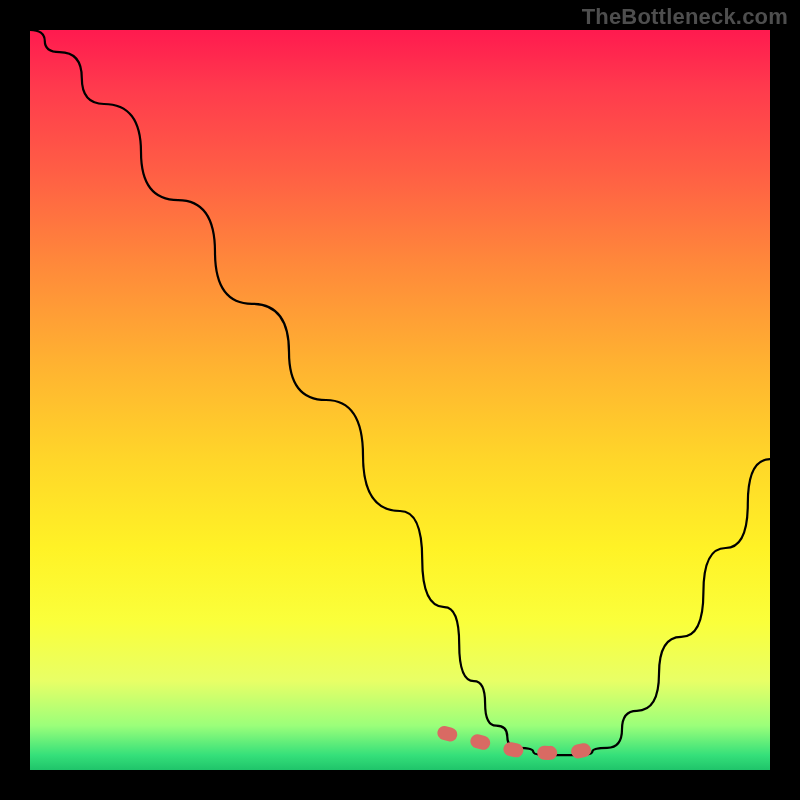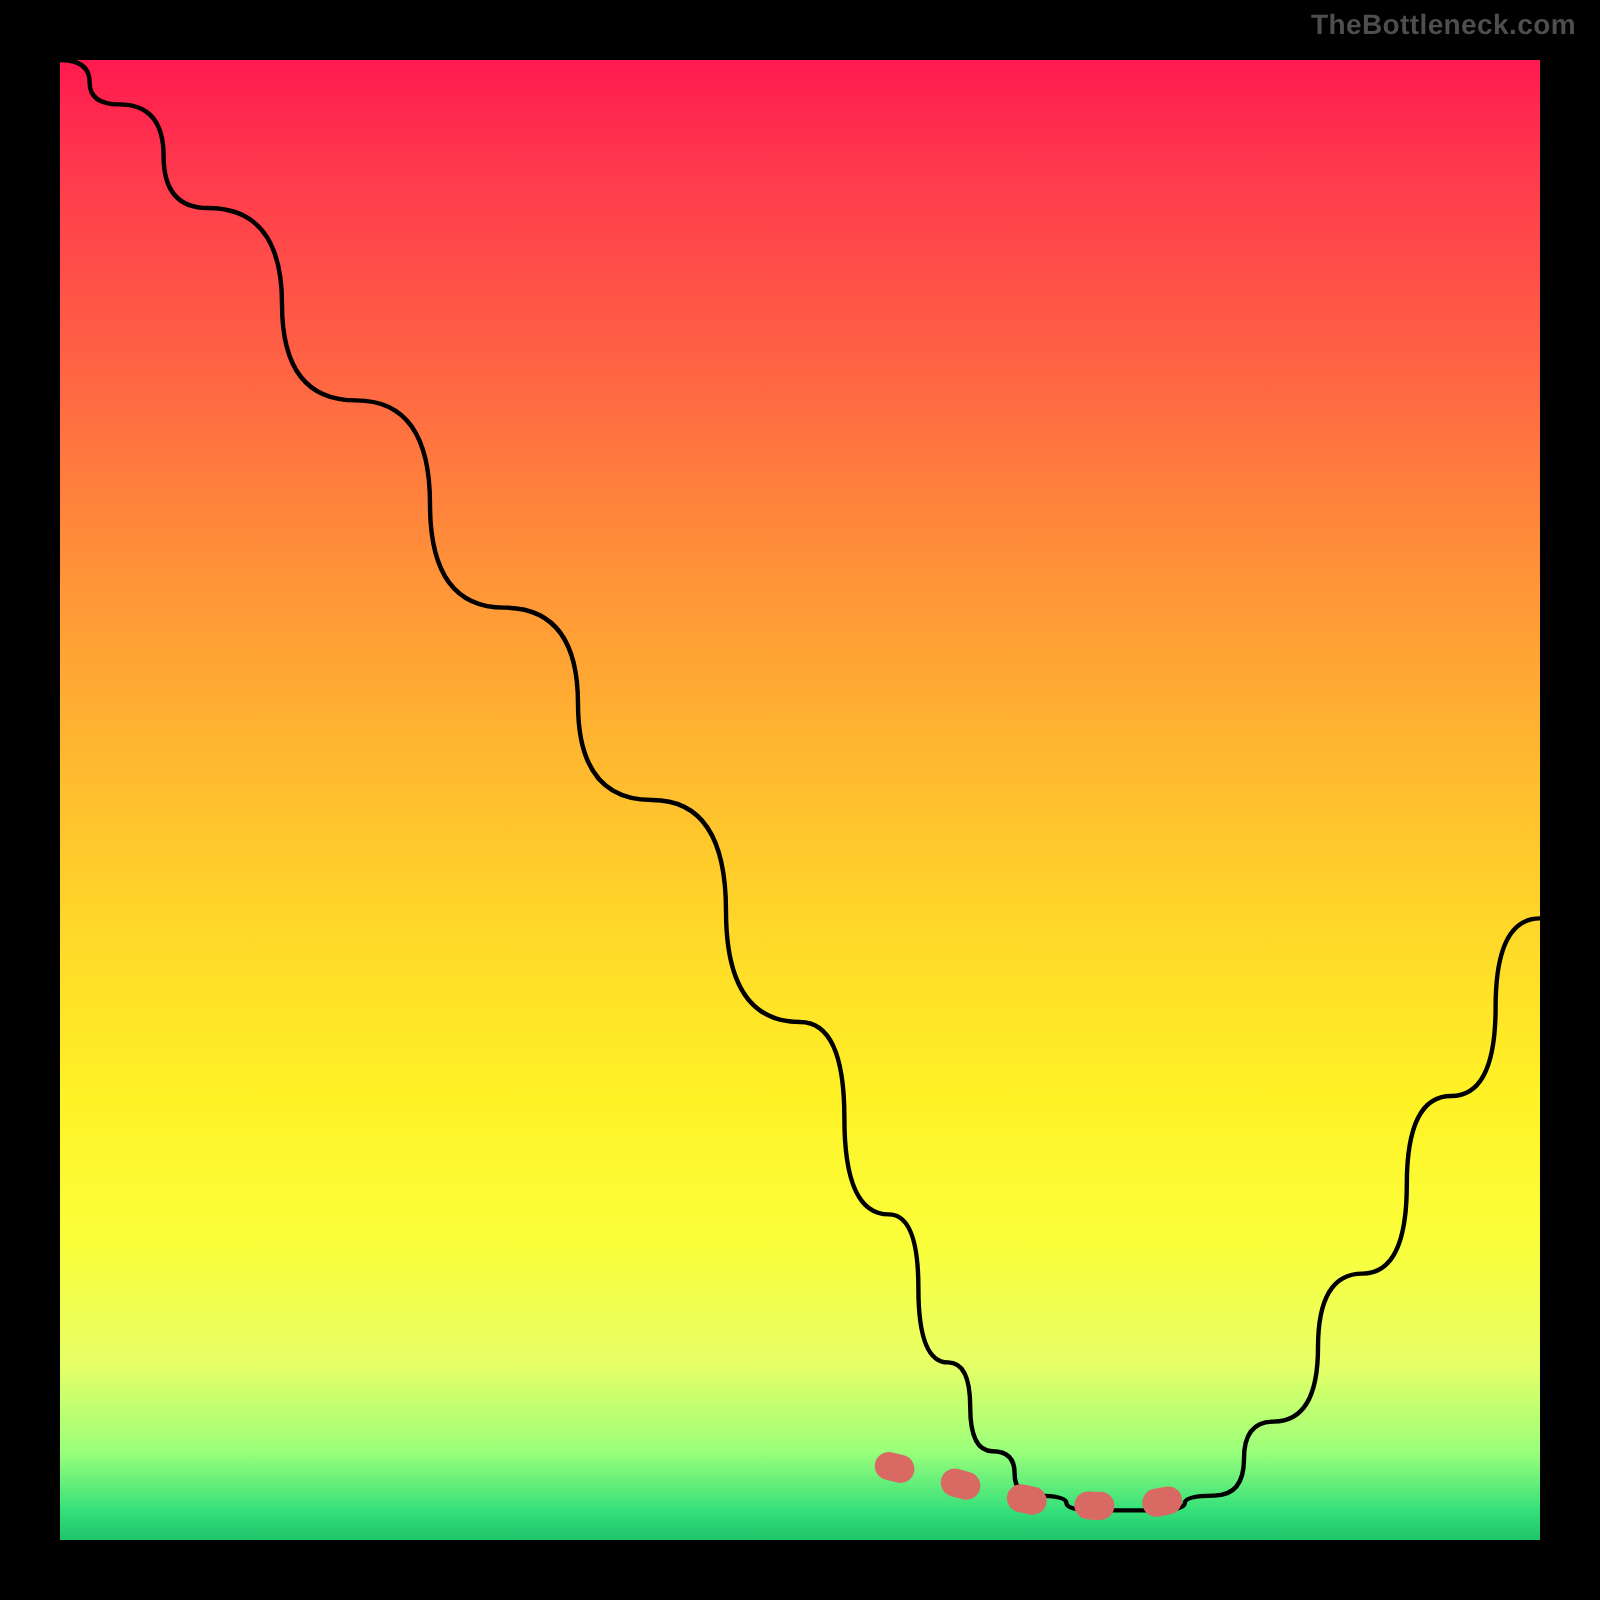--- a/index.html
+++ b/index.html
@@ -15,21 +15,21 @@
     position: relative;
     width: 800px;
     height: 800px;
     background: #000;
   }
   .watermark {
     position: absolute;
     top: 4px;
     right: 12px;
     color: #4e4e4e;
-    font-size: 14px;
+    font-size: 22px;
     font-weight: 600;
     letter-spacing: 0.2px;
     z-index: 10;
   }
   .plot {
     position: absolute;
     left: 30px;
     top: 30px;
     width: 740px;
     height: 740px;

